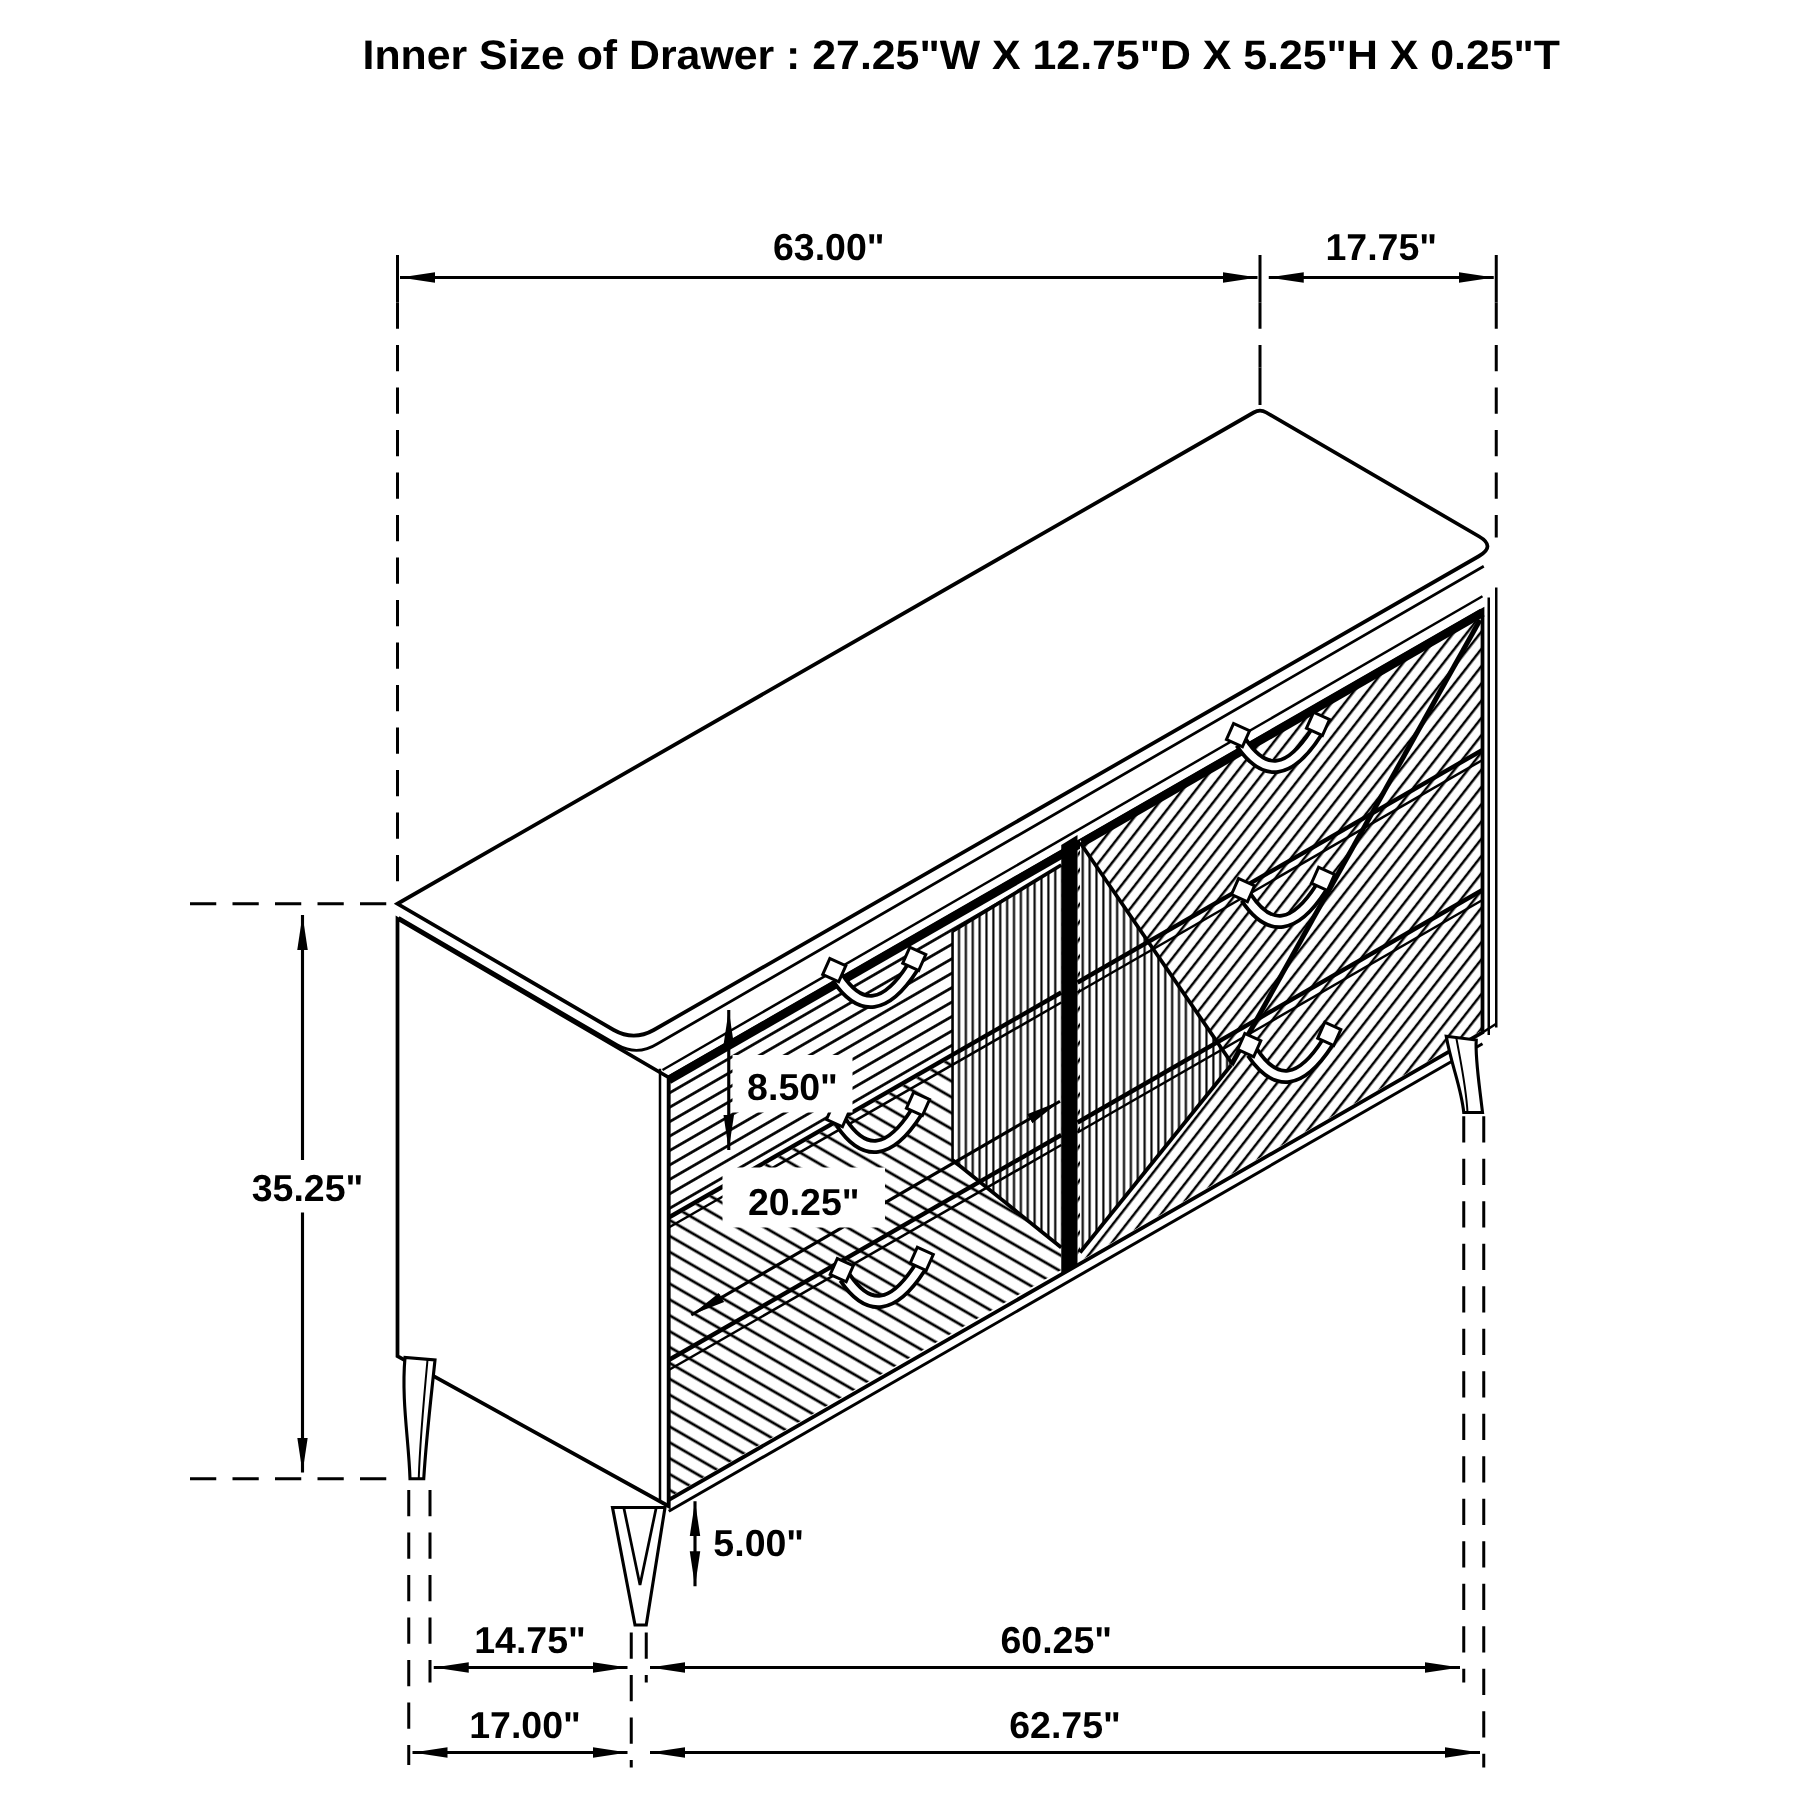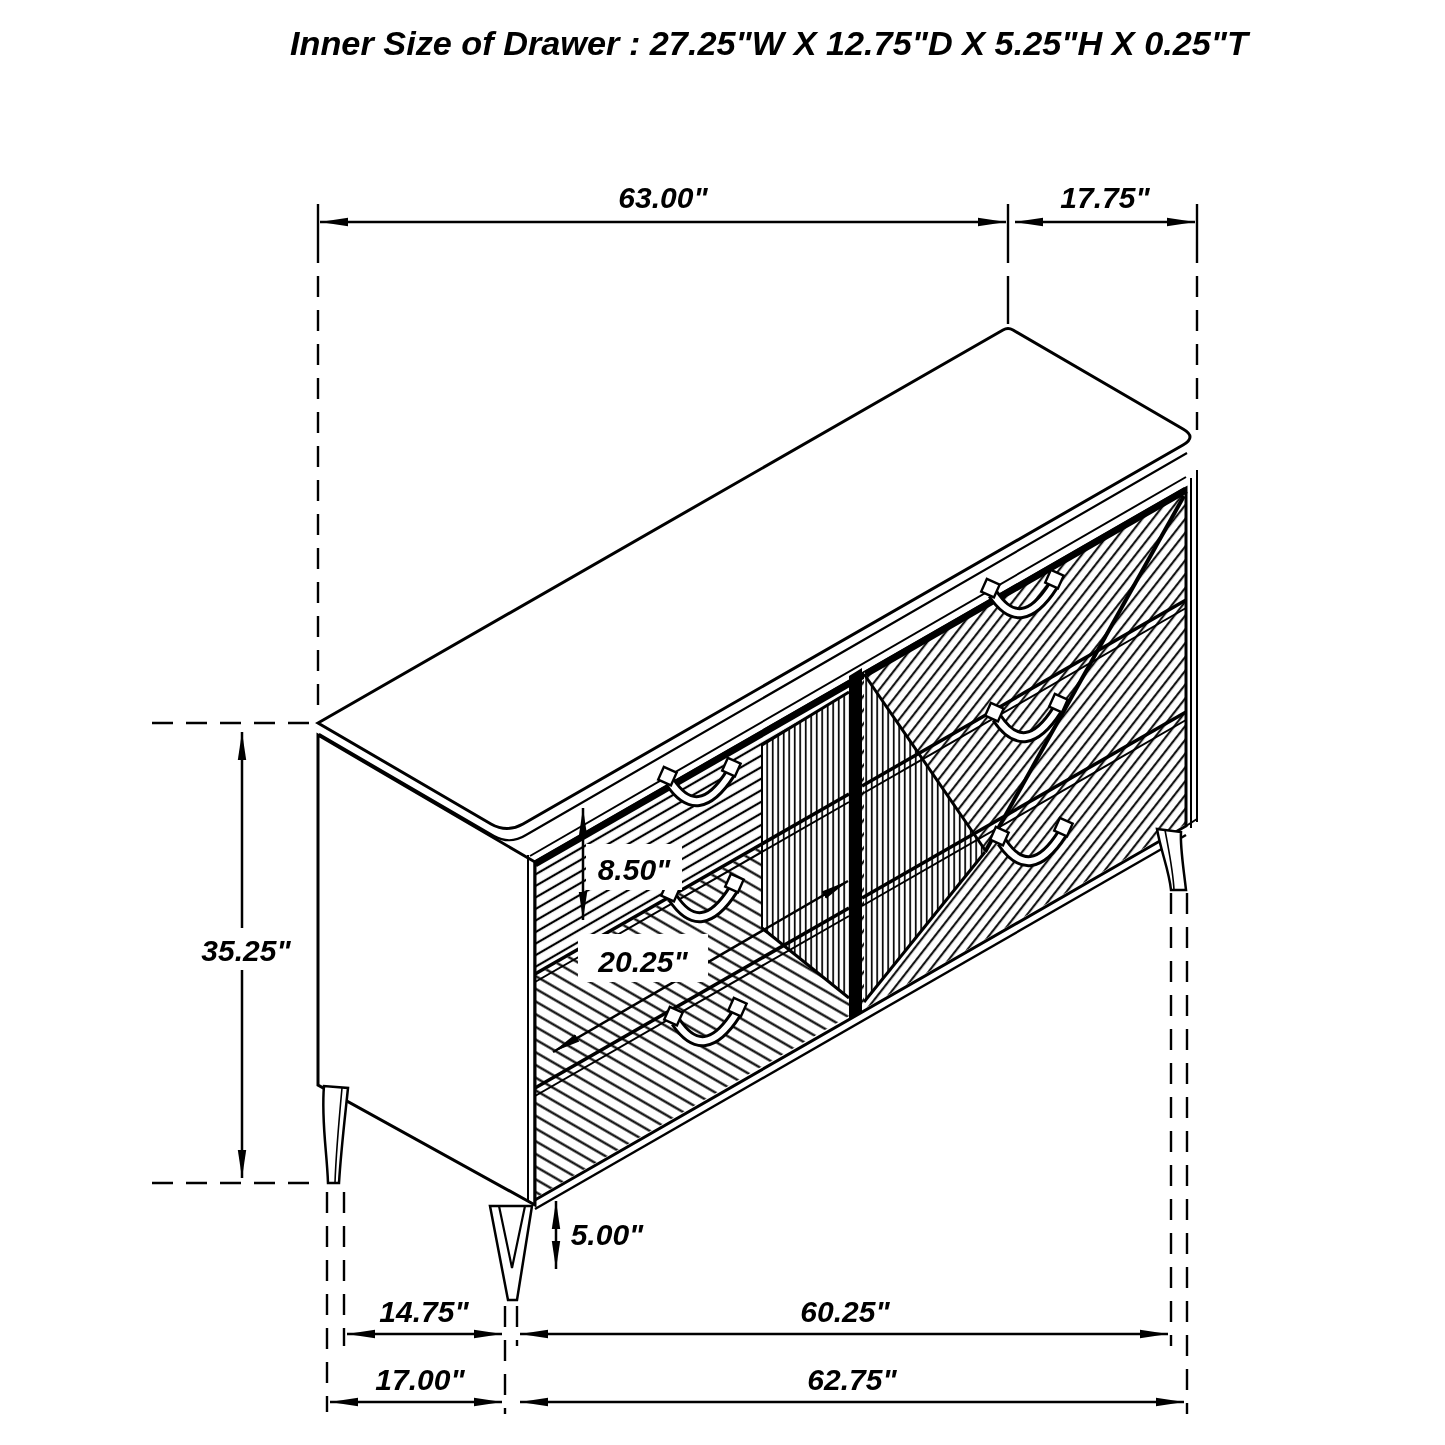--- a/index.html
+++ b/index.html
@@ -1,16 +1,16 @@
 <!DOCTYPE html>
 <html><head>
 <meta charset="utf-8">
 <style>
   html,body{margin:0;padding:0;background:#fff;}
-  .canvas{position:relative;width:1445px;height:1445px;background:#ffffff;overflow:hidden;font-style:italic;}
+  .canvas{position:relative;width:1445px;height:1445px;background:#ffffff;overflow:hidden;}
   svg{display:block;}
   text{font-family:"Liberation Sans",sans-serif;font-weight:bold;fill:#000;}
   .dimtxt{font-size:30px;}
   .titletxt{font-size:33px;}
 </style>
 </head>
 <body>
 
 <div class="canvas">
 <svg viewBox="0 0 1445 1445" width="1445" height="1445">

